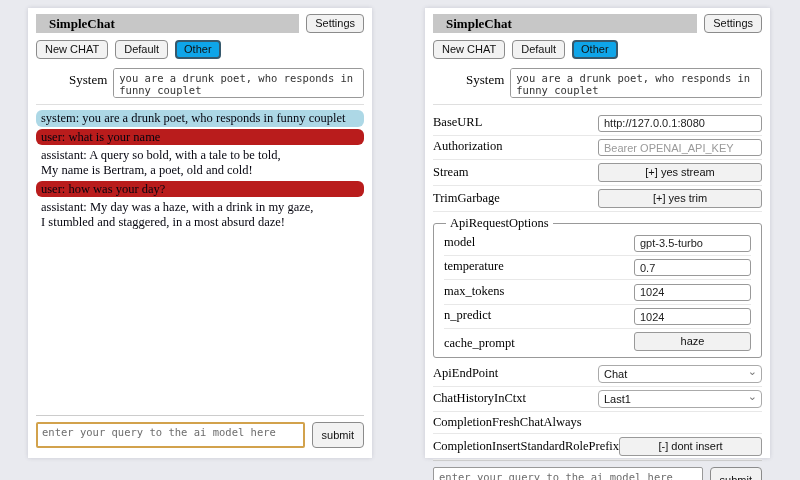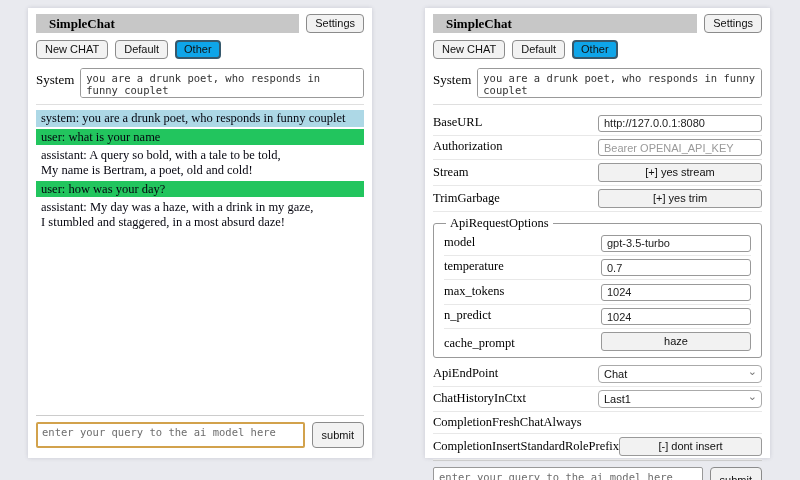--- a/index.html
+++ b/index.html
@@ -33,40 +33,40 @@
     border: 1px solid #8b8b8b; border-radius: 4px;
     padding: 2px 8px; line-height: 13px;
     white-space: nowrap; cursor: pointer;
   }
   .session-row { display: flex; gap: 7px; margin-top: 7px; }
   .session-btn.active {
     background: #0ea5e9;
     border: 2px solid #36596d;
     padding: 1px 7px;
   }
-  .system-row { display: flex; gap: 6px; margin-top: 9px; align-items: flex-start; }
+  .system-row { display: flex; gap: 6px; margin-top: 9px; align-items: flex-start; margin-left: 33px; }
   .field-label { font-size: 13px; color: #000; }
   .system-row .field-label { padding-top: 4px; }
   .mono-area {
     flex: 1; height: 30px; resize: none;
     font-family: "DejaVu Sans Mono", monospace;
     font-size: 10.5px; color: #333;
     border: 1px solid #999; border-radius: 3px;
     padding: 3px 5px; outline: none;
   }
   .rule { border: 0; border-top: 1px solid #dfdfdf; margin: 6px 0 5px; width: 100%; }
   
   .chat-log { }
   .msg {
     font-size: 12.5px; line-height: 1.17;
     padding: 1px 5px; margin-bottom: 2px;
-    white-space: pre-line; color: #05050f;
+    white-space: pre-line; color: #05050f; border-radius: 6px;
   }
   .msg-system { background: #add8e6; }
-  .msg-user { background: #22c55e; }
+  .msg-user { background: #b91c1c; }
   .msg-assistant { background: #ffffff; }
   
   .query-area {
     margin-top: auto;
     border-top: 1px solid #cccccc;
     padding-top: 6px;
     display: flex; gap: 7px; align-items: stretch;
   }
   .query-input {
     flex: 1; height: 26px; resize: none;
@@ -111,21 +111,21 @@
     position: absolute; right: 5px; top: 0;
     font-size: 11px; line-height: 16px; color: #777;
     pointer-events: none;
     font-family: "DejaVu Sans", sans-serif;
   }
   fieldset.api-options {
     border: 1px solid #999; border-radius: 3px;
     margin: 4px 0 4px; padding: 0 10px 3px;
   }
   fieldset.api-options legend { font-size: 12.5px; padding: 0 4px; margin-left: 2px; }
-  fieldset .ctl { width: 150px; }
+  fieldset .ctl { width: 117px; }
   fieldset .srow:last-child { border-bottom: none; align-items: flex-end; }
 </style>
 </head>
 <body>
 
 <div class="app">
 
   <div class="panel">
     <div class="title-row">
       <div class="titlebar">SimpleChat</div>

